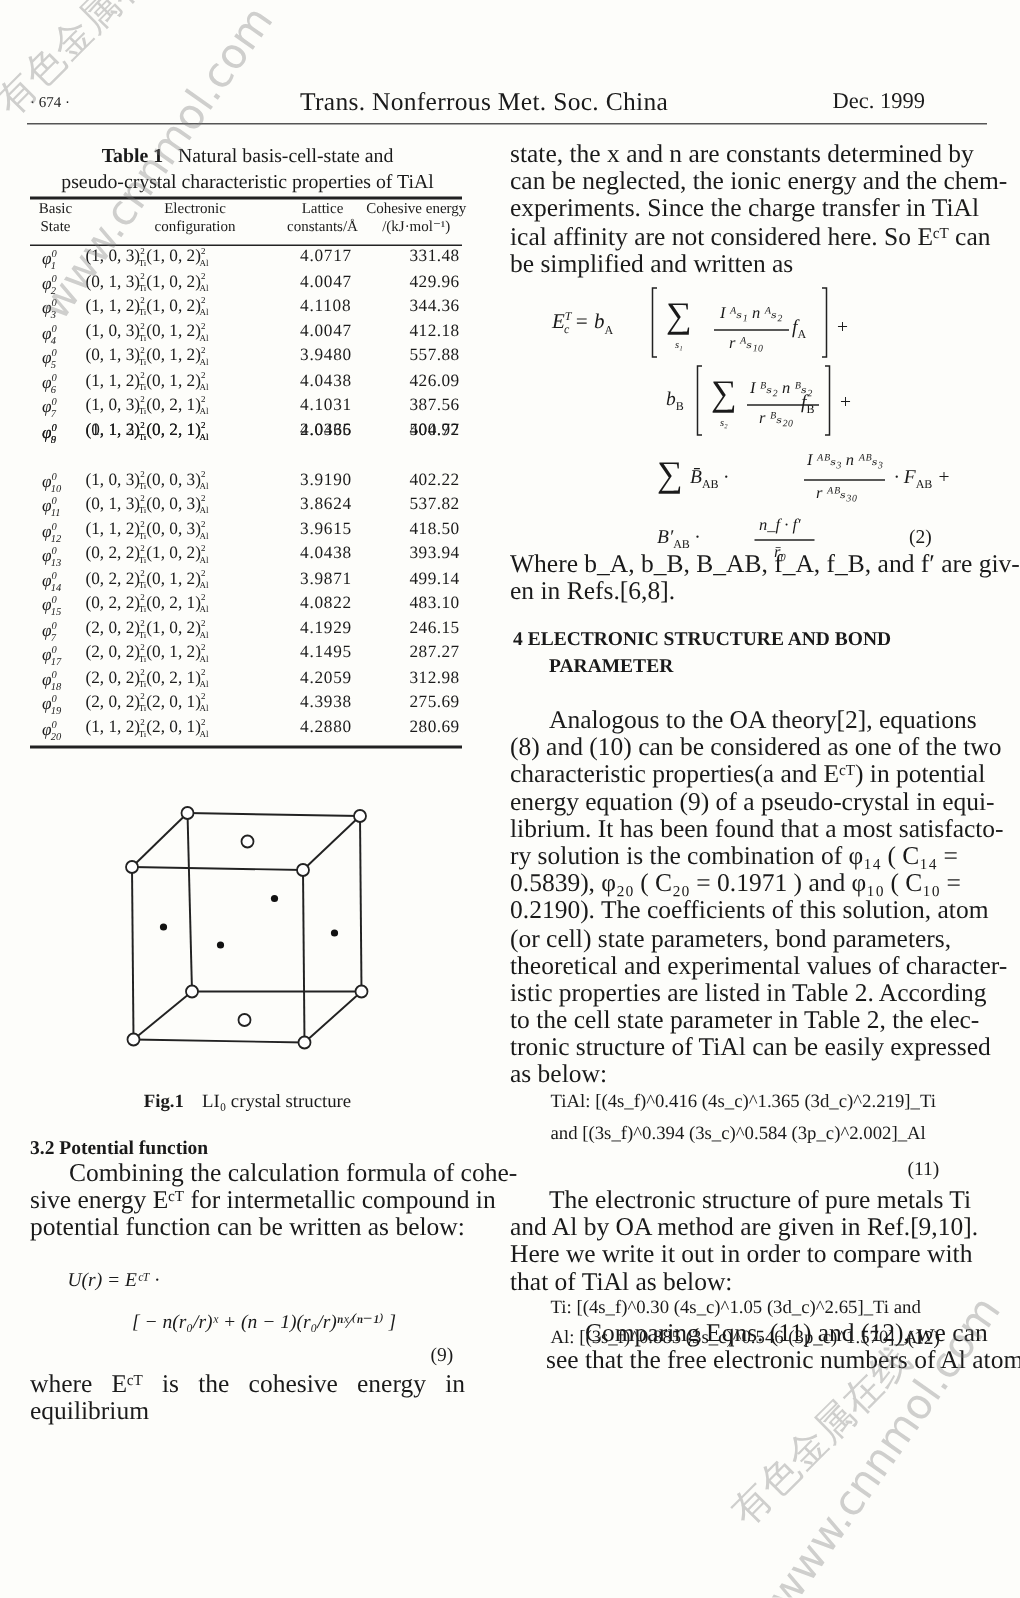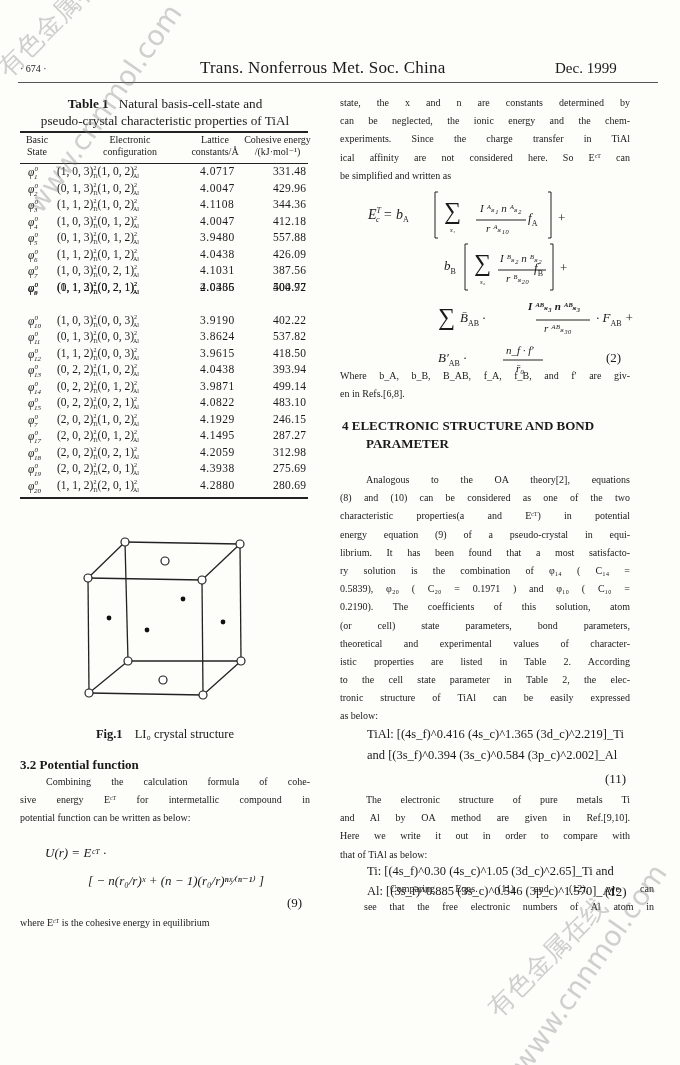--- a/index.html
+++ b/index.html
@@ -23,21 +23,21 @@
   .c-conf{left:37px;}
   .c-conf sub{font-size:6px;}
   .c-conf sup{font-size:6px;}
   .c-lat{left:180px;letter-spacing:0.5px;}
   .c-coh{left:253px;letter-spacing:0.3px;}
   
   .figcap{left:20px;top:727px;width:290px;text-align:center;font-size:12.5px;}
   .figcap b{margin-right:12px;}
   
   .sec{font-weight:bold;font-size:13px;}
-  .para{font-size:10px;line-height:18.2px;text-align:justify;}
+  .para{font-size:17px;line-height:18.2px;text-align:justify;}
   .para .ln{display:block;height:18.2px;white-space:nowrap;text-align-last:justify;}
   .para .ln.last{text-align-last:left;}
   .eq{font-size:13px;font-style:italic;white-space:nowrap;}
   .eqnum{font-size:13px;}
   .wm{color:rgba(120,120,120,0.35);font-family:"DejaVu Sans",sans-serif;white-space:nowrap;}
 </style>
 </head>
 <body>
 
 <div class="abs hdr-page">· 674 ·</div>
@@ -272,21 +272,21 @@
   <span class="abs eq" style="left:76px;top:78px;">b<sub style="font-size:8px;font-style:normal;">B</sub></span>
   <span class="abs" style="left:106px;top:70px;font-size:24px;">∑</span>
   <span class="abs" style="left:112px;top:98px;font-size:7px;font-style:italic;">s₂</span>
   <span class="abs eq" style="left:132px;top:72px;font-size:11px;">I ᴮₛ₂ n ᴮₛ₂</span>
   <span class="abs eq" style="left:138px;top:92px;font-size:11px;">r ᴮₛ₂₀</span>
   <span class="abs eq" style="left:166px;top:80px;">f<sub style="font-size:8px;font-style:normal;">B</sub></span>
   <span class="abs" style="left:192px;top:80px;font-size:13px;">+</span>
 
   <span class="abs" style="left:70px;top:124px;font-size:24px;">∑</span>
   <span class="abs eq" style="left:92px;top:130px;">B̄<sub style="font-size:8px;font-style:normal;">AB</sub> ·</span>
-  <span class="abs eq" style="left:160px;top:120px;font-size:11px;font-weight:bold;">I ᴬᴮₛ₃ n ᴬᴮₛ₃</span>
+  <span class="abs eq" style="left:170px;top:120px;font-size:11px;">I ᴬᴮₛ₃ n ᴬᴮₛ₃</span>
   <span class="abs eq" style="left:176px;top:142px;font-size:11px;">r ᴬᴮₛ₃₀</span>
   <span class="abs eq" style="left:228px;top:130px;">· F<sub style="font-size:8px;font-style:normal;">AB</sub> +</span>
 
   <span class="abs eq" style="left:70px;top:170px;">B′<sub style="font-size:8px;font-style:normal;">AB</sub> ·</span>
   <span class="abs eq" style="left:138px;top:164px;font-size:11px;">n_f · f′</span>
   <span class="abs eq" style="left:148px;top:182px;font-size:11px;">r̄₀</span>
   <span class="abs eqnum" style="left:238px;top:170px;">(2)</span>
 </div>
 
 <div class="abs para" style="left:340px;top:367px;width:290px;">

